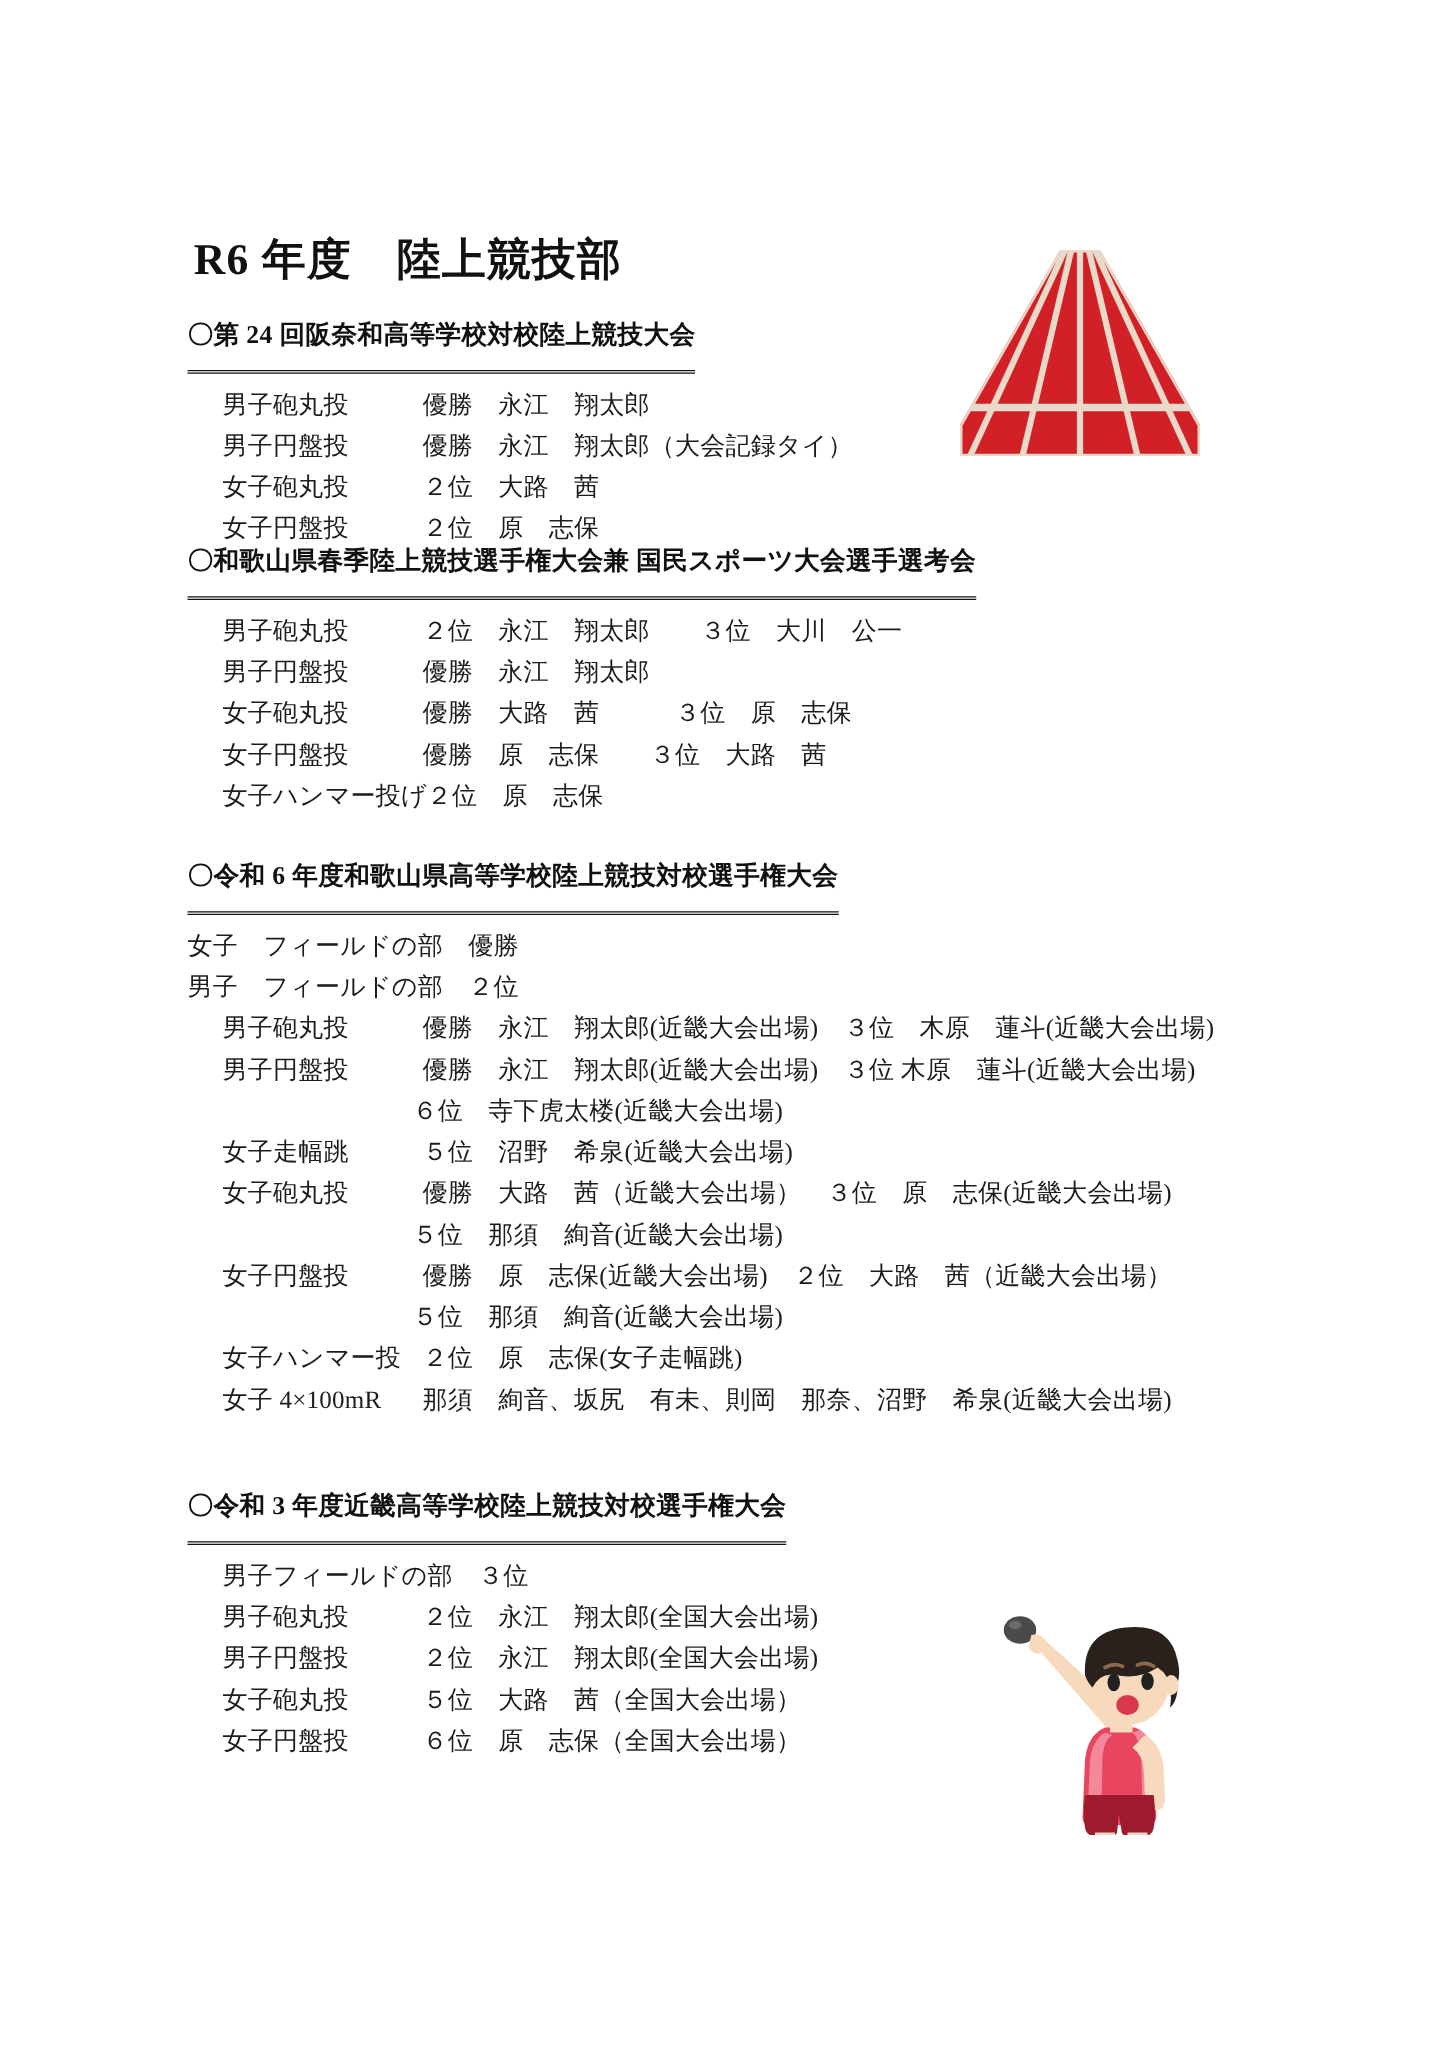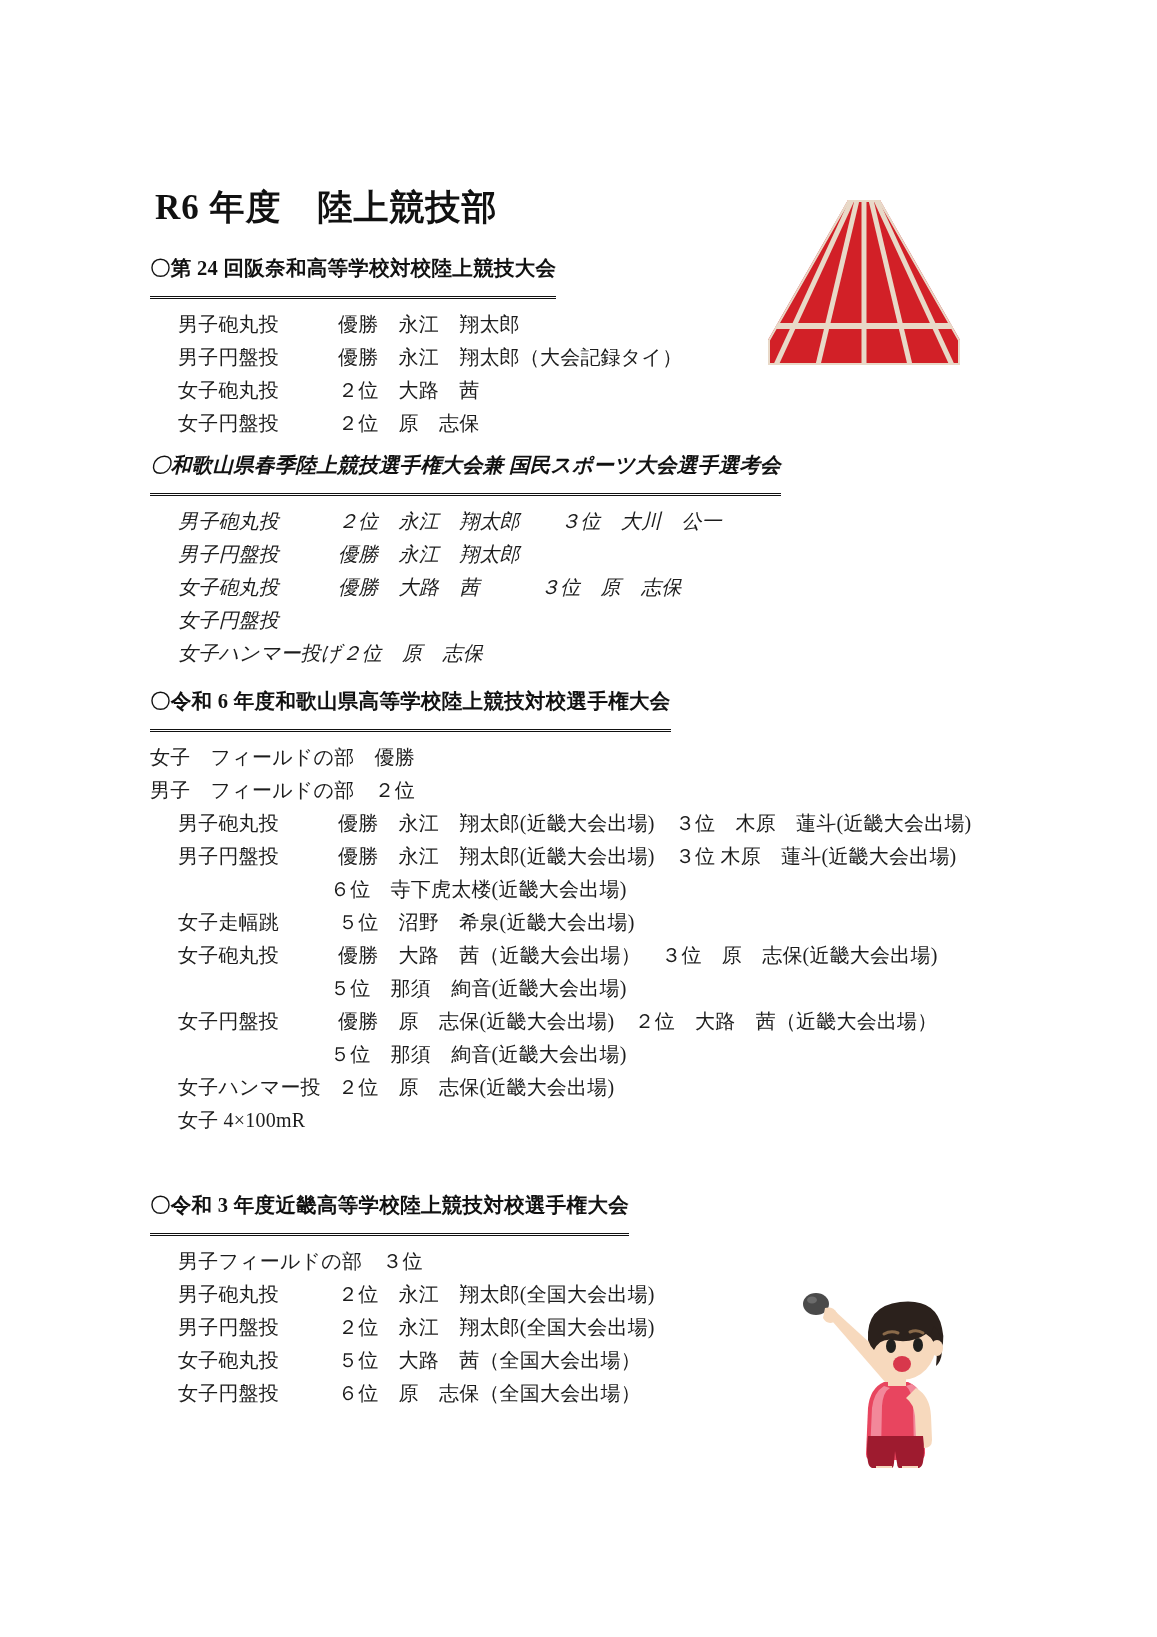--- a/index.html
+++ b/index.html
@@ -173,40 +173,40 @@
       <ellipse cx="145" cy="70" rx="6" ry="8" fill="#f7d9bd"></ellipse>
     </svg>
   </div>
 
 <div class="section" style="top: 255px;"><div class="sec-heading">〇第 24 回阪奈和高等学校対校陸上競技大会</div><div class="rows">
         <div class="row indent2"><span class="col-event">男子砲丸投</span><span class="col-rest">優勝　永江　翔太郎</span></div>
         <div class="row indent2"><span class="col-event">男子円盤投</span><span class="col-rest">優勝　永江　翔太郎（大会記録タイ）</span></div>
         <div class="row indent2"><span class="col-event">女子砲丸投</span><span class="col-rest">２位　大路　茜</span></div>
         <div class="row indent2"><span class="col-event">女子円盤投</span><span class="col-rest">２位　原　志保</span></div>
       </div></div>
-    <div class="section" style="top: 452px; font-style: italic;"><div class="sec-heading">〇和歌山県春季陸上競技選手権大会兼 国民スポーツ大会選手選考会</div><div class="rows">
+    <div class="section" style="top: 436px;"><div class="sec-heading">〇和歌山県春季陸上競技選手権大会兼 国民スポーツ大会選手選考会</div><div class="rows">
         <div class="row indent2"><span class="col-event">男子砲丸投</span><span class="col-rest">２位　永江　翔太郎　　３位　大川　公一</span></div>
         <div class="row indent2"><span class="col-event">男子円盤投</span><span class="col-rest">優勝　永江　翔太郎</span></div>
         <div class="row indent2"><span class="col-event">女子砲丸投</span><span class="col-rest">優勝　大路　茜　　　３位　原　志保</span></div>
-        <div class="row indent2"><span class="col-event">女子円盤投</span></div>
+        <div class="row indent2"><span class="col-event">女子円盤投</span><span class="col-rest">優勝　原　志保　　３位　大路　茜</span></div>
         <div class="row indent2"><span class="col-event">女子ハンマー投げ</span><span class="col-rest">２位　原　志保</span></div>
       </div></div>
     <div class="section" style="top: 688px;"><div class="sec-heading">〇令和 6 年度和歌山県高等学校陸上競技対校選手権大会</div><div class="rows">
         <div class="row indent1 freeline"><span class="col-rest">女子　フィールドの部　優勝</span></div>
         <div class="row indent1 freeline"><span class="col-rest">男子　フィールドの部　２位</span></div>
         <div class="row indent2"><span class="col-event">男子砲丸投</span><span class="col-rest">優勝　永江　翔太郎(近畿大会出場)　３位　木原　蓮斗(近畿大会出場)</span></div>
         <div class="row indent2"><span class="col-event">男子円盤投</span><span class="col-rest">優勝　永江　翔太郎(近畿大会出場)　３位 木原　蓮斗(近畿大会出場)</span></div>
         <div class="row indent3 freeline"><span class="col-rest">６位　寺下虎太楼(近畿大会出場)</span></div>
         <div class="row indent2"><span class="col-event">女子走幅跳</span><span class="col-rest">５位　沼野　希泉(近畿大会出場)</span></div>
         <div class="row indent2"><span class="col-event">女子砲丸投</span><span class="col-rest">優勝　大路　茜（近畿大会出場）　３位　原　志保(近畿大会出場)</span></div>
         <div class="row indent3 freeline"><span class="col-rest">５位　那須　絢音(近畿大会出場)</span></div>
         <div class="row indent2"><span class="col-event">女子円盤投</span><span class="col-rest">優勝　原　志保(近畿大会出場)　２位　大路　茜（近畿大会出場）</span></div>
         <div class="row indent3 freeline"><span class="col-rest">５位　那須　絢音(近畿大会出場)</span></div>
-        <div class="row indent2"><span class="col-event">女子ハンマー投</span><span class="col-rest">２位　原　志保(近畿大会出場)</span></div>
-        <div class="row indent2"><span class="col-event">女子 4×100mR</span></div>
+        <div class="row indent2"><span class="col-event">女子ハンマー投</span><span class="col-rest">２位　原　志保(女子走幅跳)</span></div>
+        <div class="row indent2"><span class="col-event">女子 4×100mR</span><span class="col-rest">那須　絢音、坂尻　有未、則岡　那奈、沼野　希泉(近畿大会出場)</span></div>
       </div></div>
     <div class="section" style="top: 1192px;"><div class="sec-heading">〇令和 3 年度近畿高等学校陸上競技対校選手権大会</div><div class="rows">
         <div class="row indent2 freeline"><span class="col-rest">男子フィールドの部　３位</span></div>
         <div class="row indent2"><span class="col-event">男子砲丸投</span><span class="col-rest">２位　永江　翔太郎(全国大会出場)</span></div>
         <div class="row indent2"><span class="col-event">男子円盤投</span><span class="col-rest">２位　永江　翔太郎(全国大会出場)</span></div>
         <div class="row indent2"><span class="col-event">女子砲丸投</span><span class="col-rest">５位　大路　茜（全国大会出場）</span></div>
         <div class="row indent2"><span class="col-event">女子円盤投</span><span class="col-rest">６位　原　志保（全国大会出場）</span></div>
       </div></div>
   </div>
 

